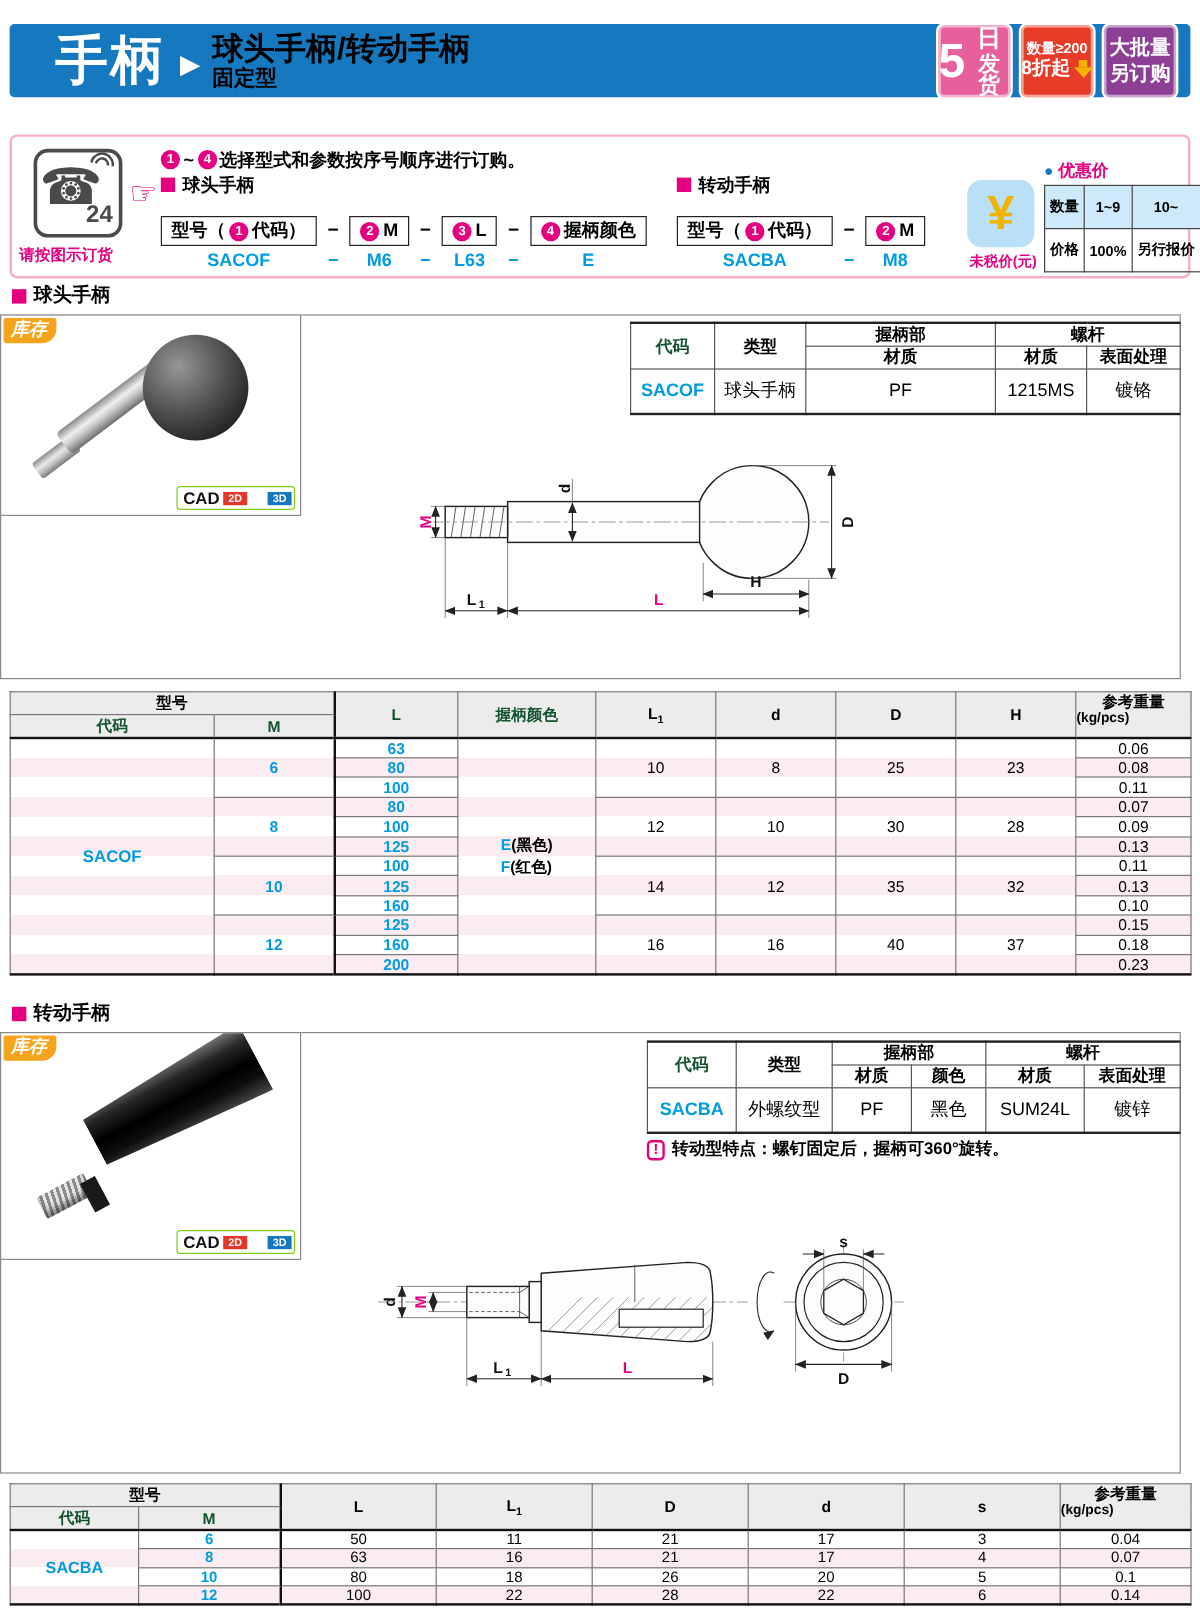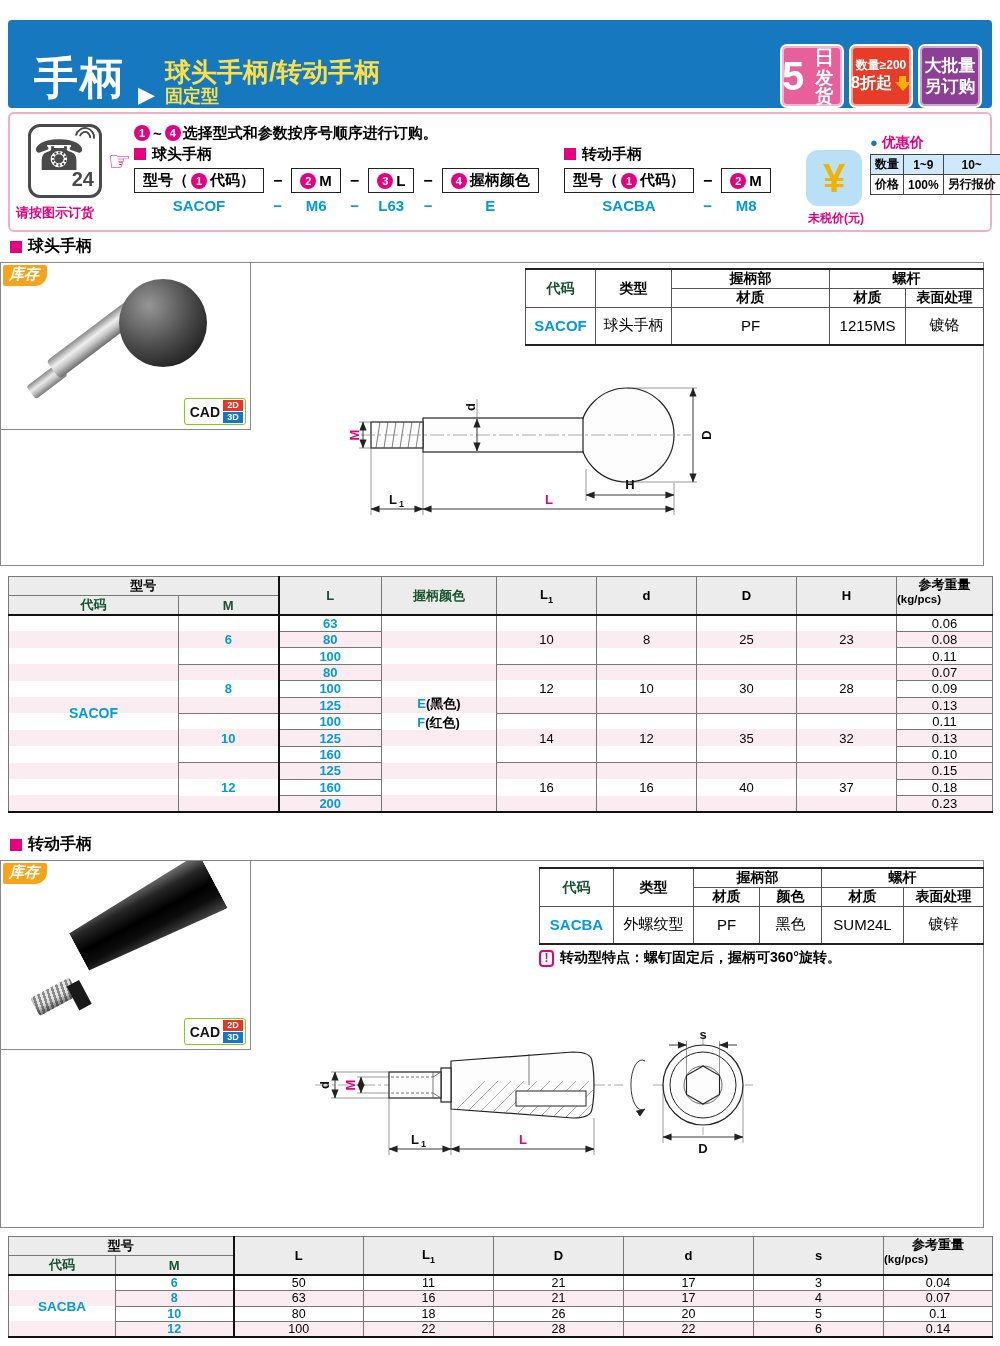--- a/index.html
+++ b/index.html
@@ -1,24 +1,24 @@
 <!DOCTYPE html>
 <html><head>
 <meta charset="utf-8">
 <style>
   * { margin:0; padding:0; box-sizing:border-box; }
   body { background:#fff; font-family:"Liberation Sans","DejaVu Sans",sans-serif; }
   .page { position:relative; width:1000px; height:1346px; background:#fff; overflow:hidden; }
 
   
-  .topbar { position:absolute; left:8px; top:20px; width:984px; height:88px;
-    background:#1678be; border-radius:4px; display:flex; align-items:flex-end; }
+  .topbar { position:absolute; left:8px; top:20px; width:984px; height:61px;
+    background:#1678be; border-radius:4px; display:flex; align-items:center;padding-left:12px; }
   .cat { color:#fff; font-size:44px; font-weight:bold; margin-left:26px; letter-spacing:2px; }
   .tri { color:#fff; font-size:22px; margin:6px 10px 0 12px; }
-  .ttl-block { color:#fde047; margin-top:2px; }
+  .ttl-block { color:#000000; margin-top:2px; }
   .ttl { font-size:26px; font-weight:bold; line-height:1.1; }
   .sub { font-size:18px; font-weight:bold; line-height:1.2; }
   .badges { margin-left:auto; margin-right:10px; display:flex; gap:5px; }
   .badge { width:64px; height:64px; border:2px solid #fff; border-radius:7px;
     box-shadow:inset 0 0 0 2px rgba(255,255,255,.55); color:#fff; font-weight:bold;
     display:flex; flex-direction:column; align-items:center; justify-content:center; text-align:center; }
   .b-pink { background:#e7609c; flex-direction:row; gap:2px; }
   .b5 { font-size:40px; line-height:1; }
   .bcol { display:flex; flex-direction:column; align-items:center; line-height:1; }
   .bday { font-size:20px; }
@@ -46,56 +46,56 @@
   .ph-cap { position:absolute; left:6px; top:90px; width:100px; 
     color:#e4007f; font-weight:bold; font-size:13px; }
   .finger { position:absolute; left:98px; top:32px; color:#e4007f; font-size:26px; }
   .ord-main { position:absolute; left:124px; top:8px; }
   .ord-line1 { display:flex; align-items:center; gap:2px; font-size:15px; font-weight:bold; height:22px; }
   .cnum { display:inline-block; width:16px; height:16px; border-radius:50%; background:#e4007f;
     color:#fff; font-size:11px; line-height:16px; text-align:center; font-weight:bold; flex:none; }
   .tilde { font-weight:bold; margin:0 1px; }
   .sec-label { display:flex; align-items:center; gap:6px; font-weight:bold; font-size:15px; height:20px; }
   .msq { display:inline-block; width:12px; height:12px; background:#e4007f; }
-  .ogrid { display:grid; grid-auto-rows:min-content; row-gap:4px; margin-top:4px;
+  .ogrid { display:grid; grid-auto-rows:min-content; row-gap:4px; margin-top:16px;
     align-items:center; column-gap:9px; justify-items:center; }
   .g7 { grid-template-columns:repeat(7,max-content); }
   .g3 { grid-template-columns:repeat(3,max-content); }
   .obox { display:inline-flex; align-items:center; gap:3px; border:1.5px solid #222;
     padding:1px 8px; font-size:15px; font-weight:bold; background:#fff; height:25px; }
   .dash { font-weight:bold; font-size:16px; }
   .ex { color:#009be0; font-weight:bold; font-size:15px; }
   .ord-rot { position:absolute; left:554px; top:30px; }
   .price { position:absolute; left:788px; top:14px; width:196px; }
   .yen-badge { position:absolute; left:8px; top:22px; width:56px; height:56px; background:#b9e0f6;
     border-radius:12px; display:flex; align-items:center; justify-content:center;
     color:#f0b400; font-size:40px; font-weight:bold; }
   .yen-cap { position:absolute; left:0; top:82px; width:76px; text-align:center;
     color:#e4007f; font-weight:bold; font-size:12px; }
   .pr-title { position:absolute; left:72px; top:6px; font-size:14px; font-weight:bold; color:#e4007f; }
   .blt { color:#1678be; margin-right:4px; font-size:13px; }
   .pr-table { position:absolute; left:72px; top:26px; border-collapse:collapse; }
   .pr-table td { border:1px solid #444; font-size:12px; font-weight:bold; text-align:center;
-    height:20px; padding:0 4px; white-space:nowrap; }
+    height:36px; padding:0 4px; white-space:nowrap; }
   .pr-table tr:first-child td { background:#cde9fa; }
 
   
   .sec-head { position:absolute; left:10px; display:flex; align-items:center; gap:6px;
     font-weight:bold; font-size:16px; }
 
   
   .part-box { position:absolute; left:0; width:984px; border:1px solid #888; background:#fff; }
   .img-box { position:absolute; left:-1px; top:-1px; width:251px; border:1px solid #888;
     background:#fff; overflow:hidden; }
   .stock { position:absolute; left:2px; top:2px; background:#f7a41d; color:#fff; font-weight:bold;
     font-style:italic; font-size:15px; padding:0 8px 2px 6px; border-radius:2px 2px 12px 2px; z-index:5; }
   .cad-badge { position:absolute; right:4px; bottom:4px; display:flex; align-items:center;
     background:#fff; border:1px solid #84cc16; border-radius:3px; padding:1px 2px; z-index:5; }
   .cad-t { font-weight:bold; font-size:14px; padding:0 3px; color:#111; }
-  .cad-col { display:flex; flex-direction:column; gap:1px; }
+  .cad-col { display:flex; flex-direction:row; gap:17px; }
   .cad-2d,.cad-3d { display:block; width:20px; text-align:center; font-size:9px; font-weight:bold;
     color:#fff; line-height:11px; }
   .cad-2d { background:#e6362a; }
   .cad-3d { background:#1678be; }
 
   
   .photo { position:absolute; inset:0; }
   .bp-tip { position:absolute; left:30px; top:122px; width:40px; height:16px; border-radius:3px;
     background:linear-gradient(#8a8a8a,#e9e9e9 40%,#c4c4c4 65%,#777); transform:rotate(-37deg); transform-origin:left center; }
   .bp-shaft { position:absolute; left:52px; top:96px; width:118px; height:22px; border-radius:4px;

